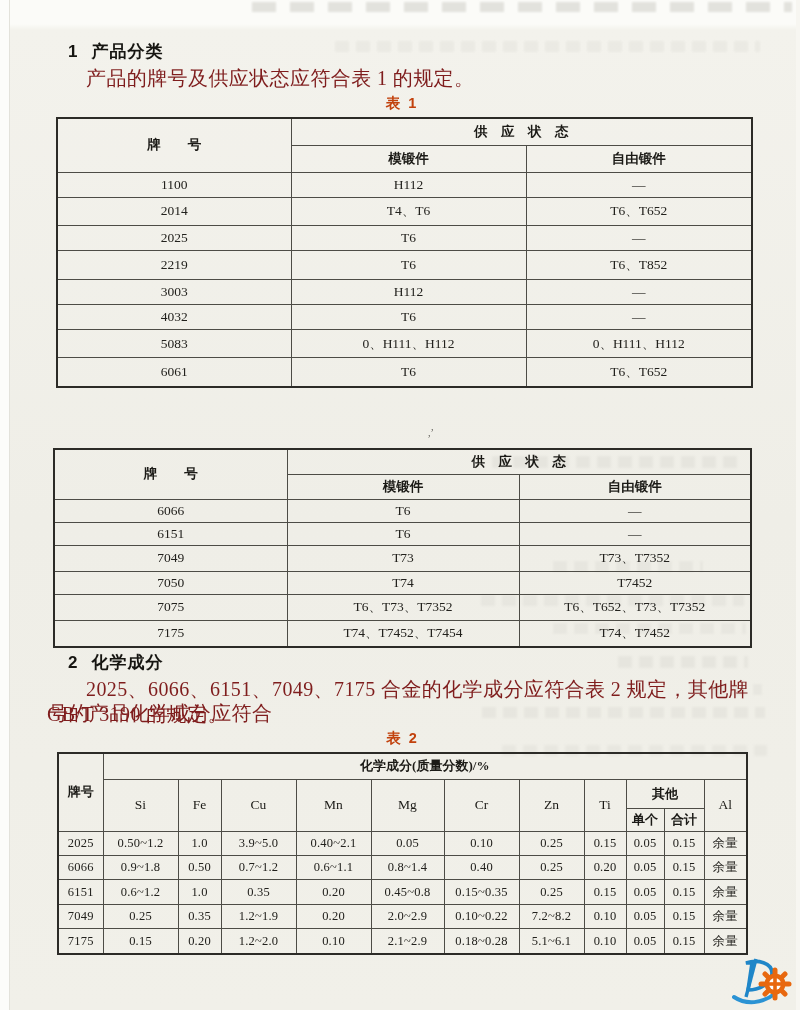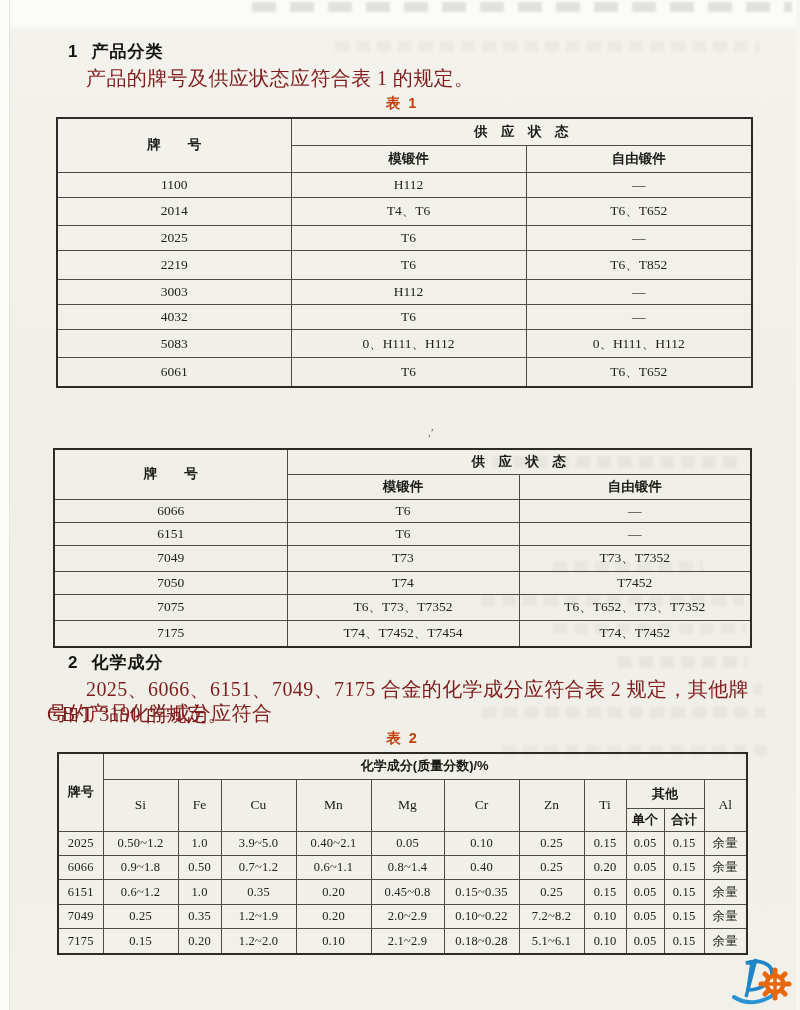--- a/index.html
+++ b/index.html
@@ -22,21 +22,21 @@
   table.t{
     position:absolute;border-collapse:collapse;table-layout:fixed;z-index:2;
     border:2px solid #2c2b27;
   }
   table.t th, table.t td{
     border:1px solid #4d4c46;
     text-align:center;vertical-align:middle;
     padding:0 2px;overflow:hidden;white-space:nowrap;
   }
   table.t th{
-    font-family:Liberation Sans, sans-serif;font-weight:bold;
+    font-family:Liberation Serif, serif;font-weight:bold;
     font-size:13.5px;color:#1b1a16;
   }
   table.t td{font-size:13.5px;color:#22211d;}
   table.chem th{font-size:13px;}
   table.chem td{font-size:12.5px;letter-spacing:0.2px;}
   table.chem th.el{font-family:"Liberation Serif", serif;font-weight:normal;font-size:13.5px;margin-left:48px;}
   .speck{position:absolute;color:#55544e;font-size:10px;z-index:2;}
   .logo{position:absolute;right:6px;bottom:3px;display:flex;align-items:center;gap:4px;z-index:3;}
   .logo-text{display:flex;flex-direction:column;align-items:flex-start;line-height:1;}
   .logo-name{font-family:"Liberation Sans", sans-serif;font-weight:bold;font-size:20px;letter-spacing:5px;color:#35342f;}

